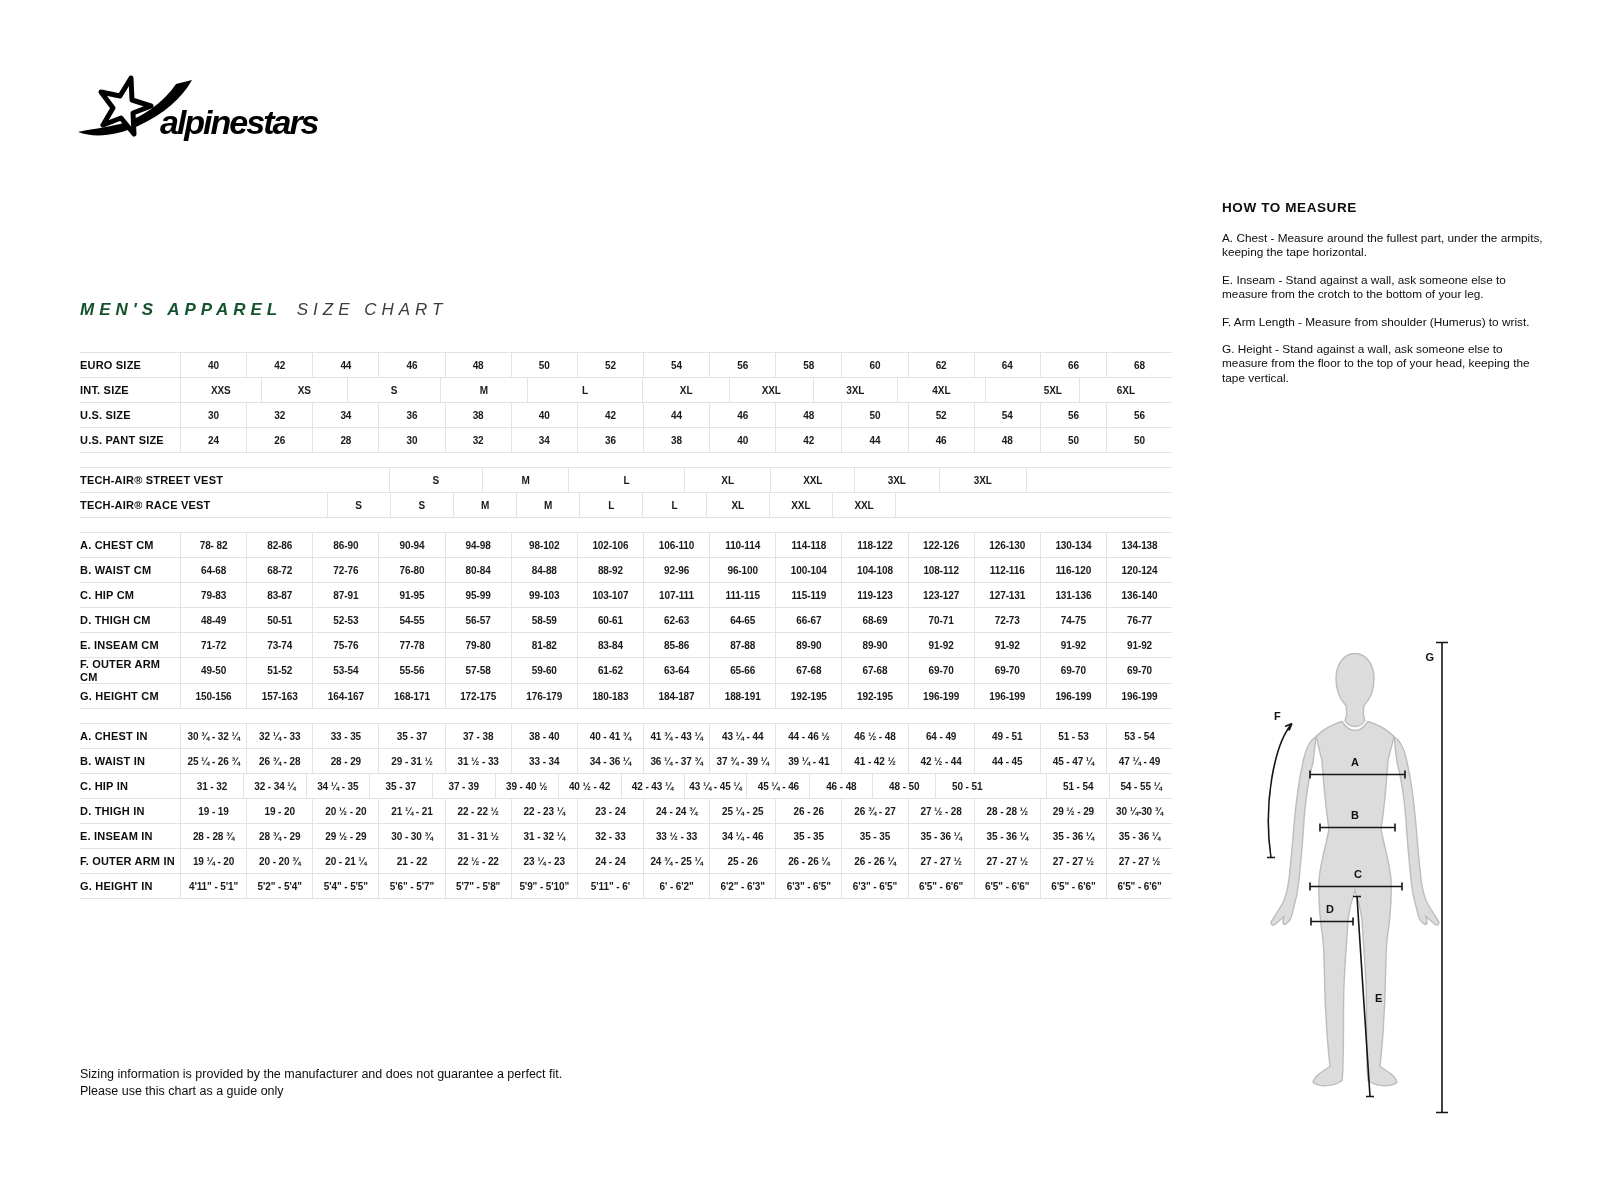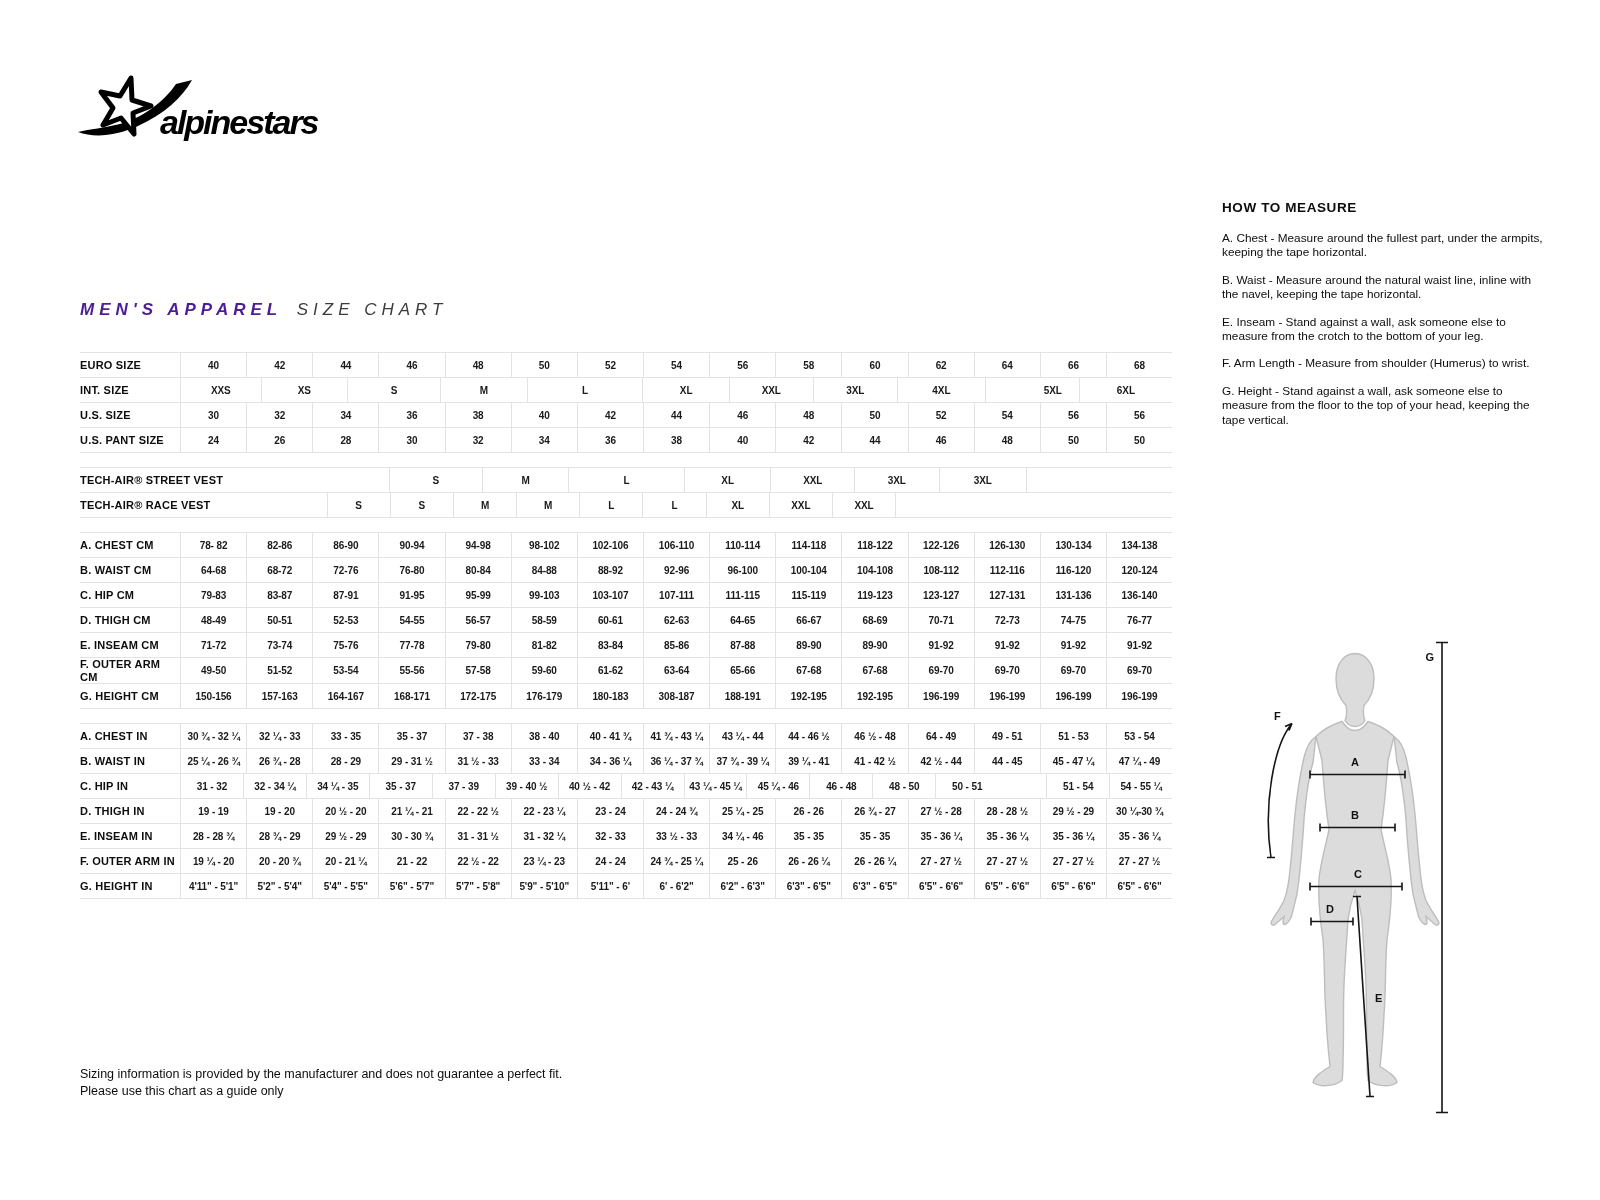--- a/index.html
+++ b/index.html
@@ -5,21 +5,21 @@
 <style>
   html,body{margin:0;padding:0;background:#fff;}
   #page{position:relative;width:1600px;height:1200px;background:#ffffff;overflow:hidden;
         font-family:"Liberation Sans",sans-serif;color:#111;}
 
   
   #logo{position:absolute;left:72px;top:68px;width:280px;height:84px;}
 
   
   #title{position:absolute;left:80px;top:300px;white-space:nowrap;}
-  #title .t1{font-size:17px;font-weight:bold;font-style:italic;letter-spacing:5px;color:#4c1d95;}
+  #title .t1{font-size:17px;font-weight:bold;font-style:italic;letter-spacing:5px;color:#14532d;}
   #title .t2{font-size:17px;font-weight:normal;font-style:italic;letter-spacing:5px;color:#3c3c3c;margin-left:10px;}
 
   
   #size-table{position:absolute;left:80px;top:352px;width:1092px;}
   .tgroup + .tgroup{margin-top:14px;}
   .trow{display:flex;align-items:stretch;min-height:24px;border-bottom:1px solid #e3e3e3;}
   .tgroup .trow:first-child{border-top:1px solid #e3e3e3;}
   .tlabel{flex:0 0 100px;display:flex;align-items:center;font-size:11px;font-weight:bold;
           letter-spacing:0.2px;line-height:1.15;color:#0d0d0d;}
   .tlabel.nowrap{white-space:nowrap;}
@@ -296,21 +296,21 @@
         <div class="trow">
           <div class="tlabel">G. HEIGHT CM</div>
           <div class="tcells">
             <div class="tcell" style="flex-grow: 1;">150-156</div>
             <div class="tcell" style="flex-grow: 1;">157-163</div>
             <div class="tcell" style="flex-grow: 1;">164-167</div>
             <div class="tcell" style="flex-grow: 1;">168-171</div>
             <div class="tcell" style="flex-grow: 1;">172-175</div>
             <div class="tcell" style="flex-grow: 1;">176-179</div>
             <div class="tcell" style="flex-grow: 1;">180-183</div>
-            <div class="tcell" style="flex-grow: 1;">308-187</div>
+            <div class="tcell" style="flex-grow: 1;">184-187</div>
             <div class="tcell" style="flex-grow: 1;">188-191</div>
             <div class="tcell" style="flex-grow: 1;">192-195</div>
             <div class="tcell" style="flex-grow: 1;">192-195</div>
             <div class="tcell" style="flex-grow: 1;">196-199</div>
             <div class="tcell" style="flex-grow: 1;">196-199</div>
             <div class="tcell" style="flex-grow: 1;">196-199</div>
             <div class="tcell" style="flex-grow: 1;">196-199</div>
           </div>
         </div>
       </div>
@@ -454,21 +454,20 @@
             <div class="tcell" style="flex-grow: 1;">6'5" - 6'6"</div>
             <div class="tcell" style="flex-grow: 1;">6'5" - 6'6"</div>
           </div>
         </div>
       </div>
     </div>
 
   <div id="howto">
     <h3>HOW TO MEASURE</h3>
     <p>A. Chest - Measure around the fullest part, under the armpits, keeping the tape horizontal.</p>
-    <p>B. Waist - Measure around the natural waist line, inline with the navel, keeping the tape horizontal.</p>
     <p>E. Inseam - Stand against a wall, ask someone else to measure from the crotch to the bottom of your leg.</p>
     <p>F. Arm Length - Measure from shoulder (Humerus) to wrist.</p>
     <p>G. Height - Stand against a wall, ask someone else to measure from the floor to the top of your head, keeping the tape vertical.</p>
   </div>
 
   <svg id="figure" viewBox="0 0 290 490">
 
     <g>
 
       <path class="sil" d="M86,112 C80,116 76,124 74,133 C70,150 67,170 65,190 C63,210 62,228 60,245

